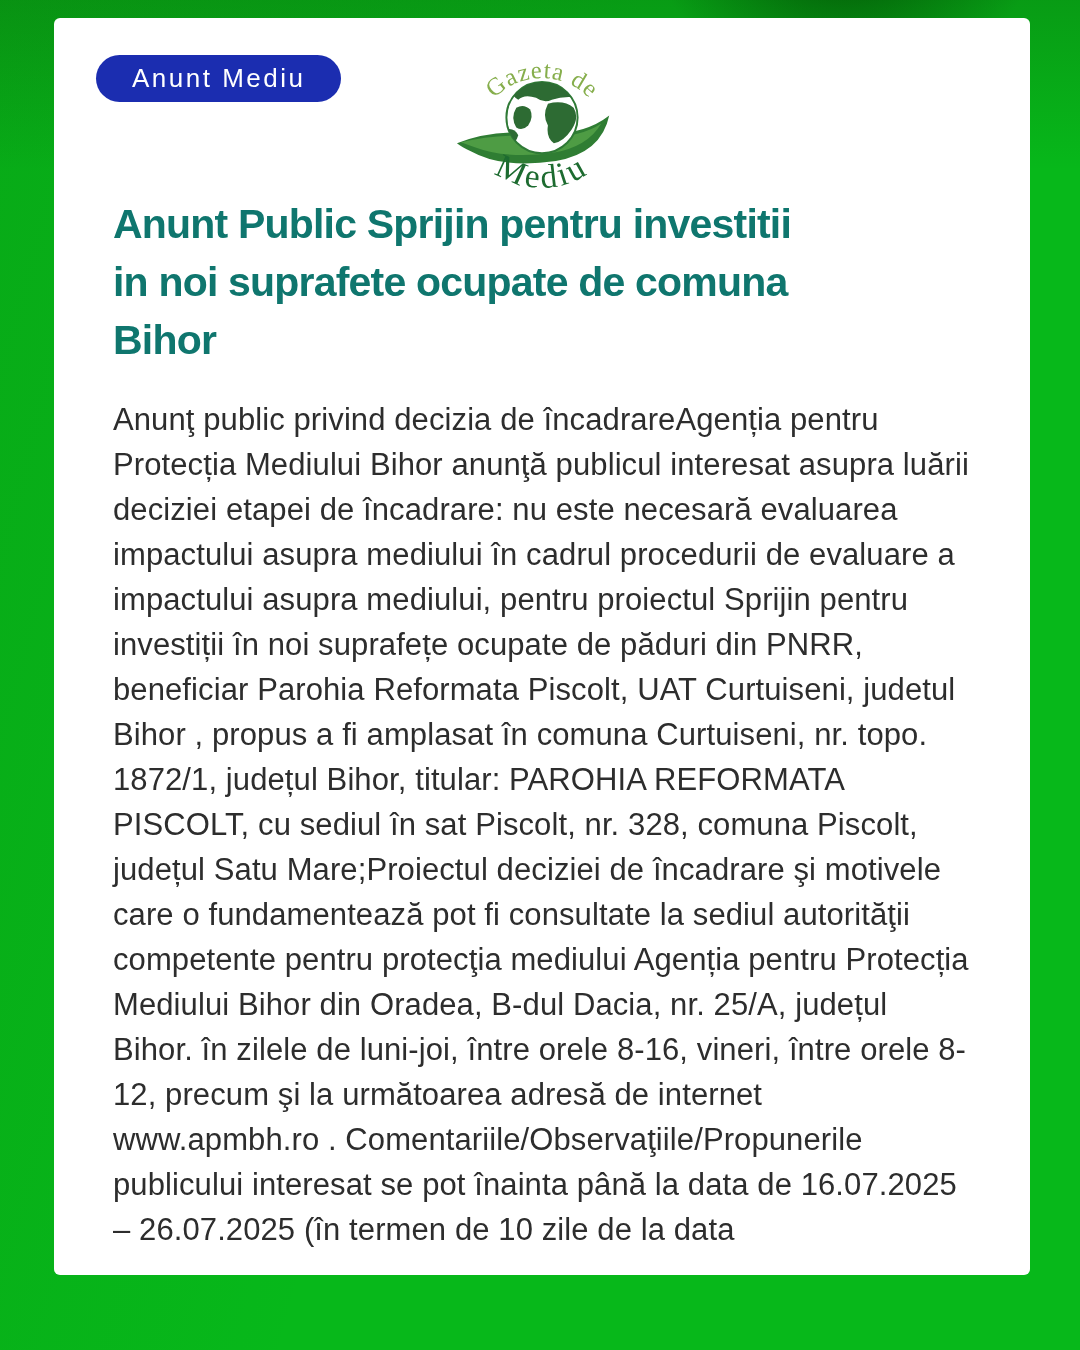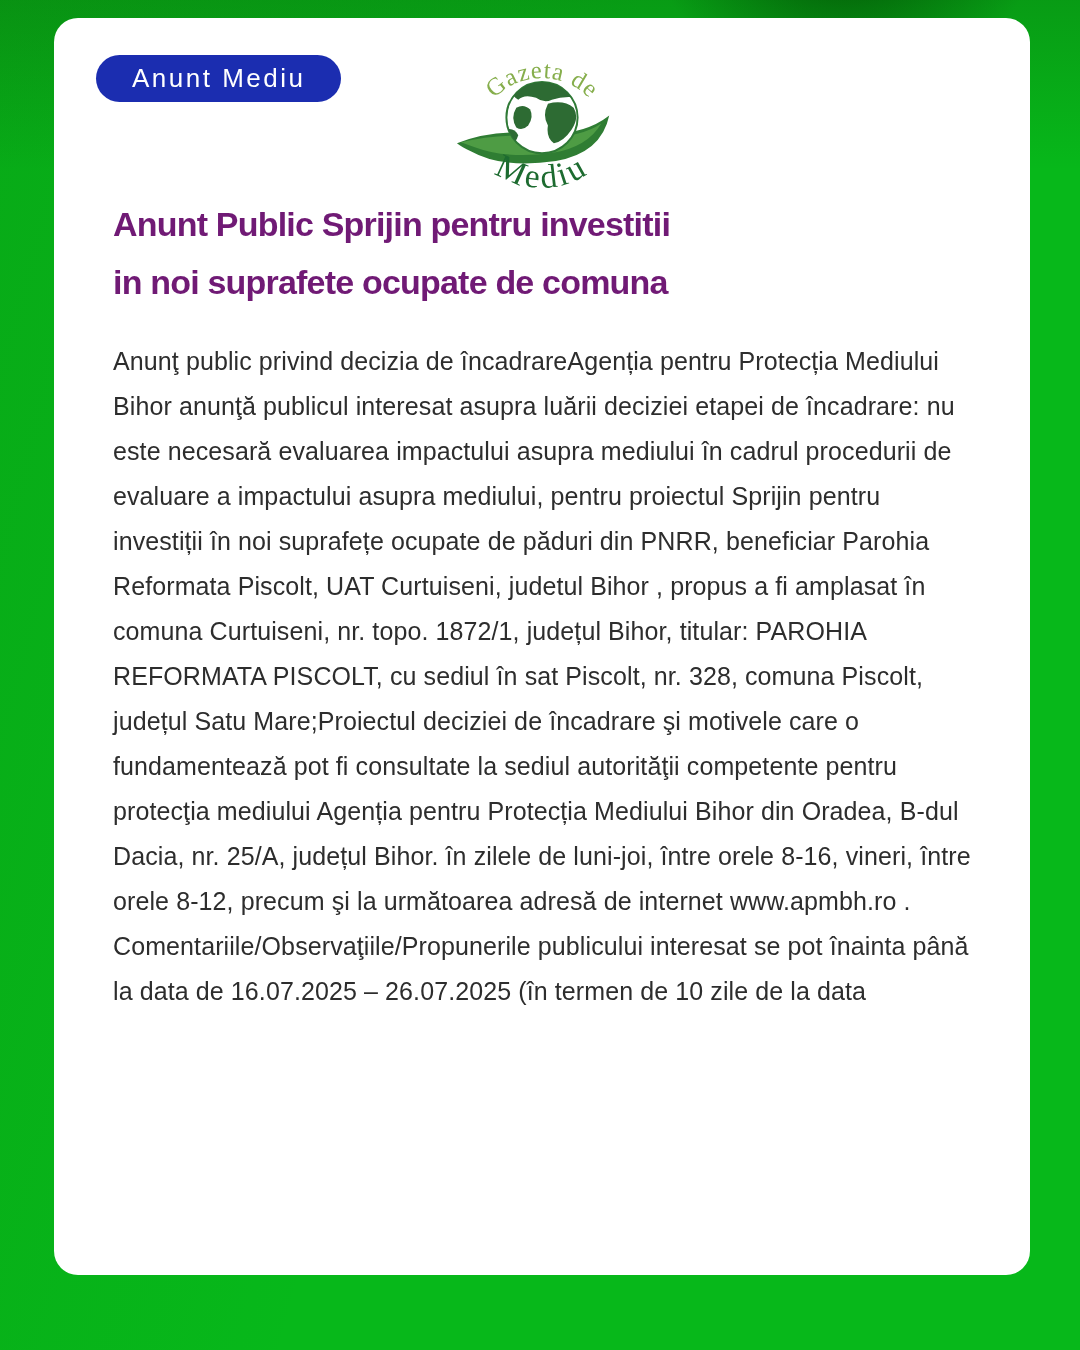--- a/index.html
+++ b/index.html
@@ -19,21 +19,21 @@
     background:
       radial-gradient(ellipse 260px 180px at 845px -45px, rgba(1,66,2,0.75), rgba(1,66,2,0) 72%),
       linear-gradient(to bottom, rgba(10,90,8,0.30), rgba(10,90,8,0) 170px),
       linear-gradient(105deg, rgba(12,110,10,0.18), rgba(12,110,10,0) 45%);
   }
   .card {
     position:absolute;
     left:54px; top:18px;
     width:976px; height:1257px;
     background:#ffffff;
-    border-radius:24px;
+    border-radius:6px;
     overflow:hidden;
   }
   .card-header {
     position:relative;
     height:177px;
   }
   .badge {
     position:absolute;
     left:42px; top:37px;
     background:#1B2DB0;
@@ -62,31 +62,31 @@
     font-family:"Liberation Serif", serif;
     font-size:34px;
     letter-spacing:3px;
     fill:#1D6B30;
   }
   .content {
     padding:0 58px 0 59px;
   }
   .title {
     margin:0 0 28px 0;
-    color:#701a75;
-    font-size:34px;
+    color:#0f766e;
+    font-size:41px;
     font-weight:700;
     line-height:58px;
     letter-spacing:-0.8px;
   }
   .title .title-line { display:block; }
   .body-text {
     margin:0;
     color:#2D2D2D;
-    font-size:25px;
+    font-size:31px;
     font-weight:400;
     line-height:45px;
     letter-spacing:0.1px;
   }
 </style>
 </head>
 <body>
 
 <div class="frame">
   <div class="card">
@@ -125,19 +125,20 @@
         <text class="logo-arc-text-bottom">
           <textPath href="#arcBot" startOffset="50%" text-anchor="middle">Mediu</textPath>
         </text>
       </svg>
     </div>
 
     <div class="content">
       <h1 class="title">
         <span class="title-line">Anunt Public Sprijin pentru investitii</span>
         <span class="title-line">in noi suprafete ocupate de comuna</span>
+        <span class="title-line">Bihor</span>
       </h1>
 
       <p class="body-text">Anunţ public privind decizia de încadrareAgenția pentru Protecția Mediului Bihor anunţă publicul interesat asupra luării deciziei etapei de încadrare: nu este necesară evaluarea impactului asupra mediului în cadrul procedurii de evaluare a impactului asupra mediului, pentru proiectul Sprijin pentru investiții în noi suprafețe ocupate de păduri din PNRR, beneficiar Parohia Reformata Piscolt, UAT Curtuiseni, judetul Bihor , propus a fi amplasat în comuna Curtuiseni, nr. topo. 1872/1, județul Bihor, titular: PAROHIA REFORMATA PISCOLT, cu sediul în sat Piscolt, nr. 328, comuna Piscolt, județul Satu Mare;Proiectul deciziei de încadrare şi motivele care o fundamentează pot fi consultate la sediul autorităţii competente pentru protecţia mediului Agenția pentru Protecția Mediului Bihor din Oradea, B-dul Dacia, nr. 25/A, județul Bihor. în zilele de luni-joi, între orele 8-16, vineri, între orele 8-12, precum şi la următoarea adresă de internet www.apmbh.ro . Comentariile/Observaţiile/Propunerile publicului interesat se pot înainta până la data de 16.07.2025 – 26.07.2025 (în termen de 10 zile de la data</p>
     </div>
 
   </div>
 </div>
 
 </body></html>

